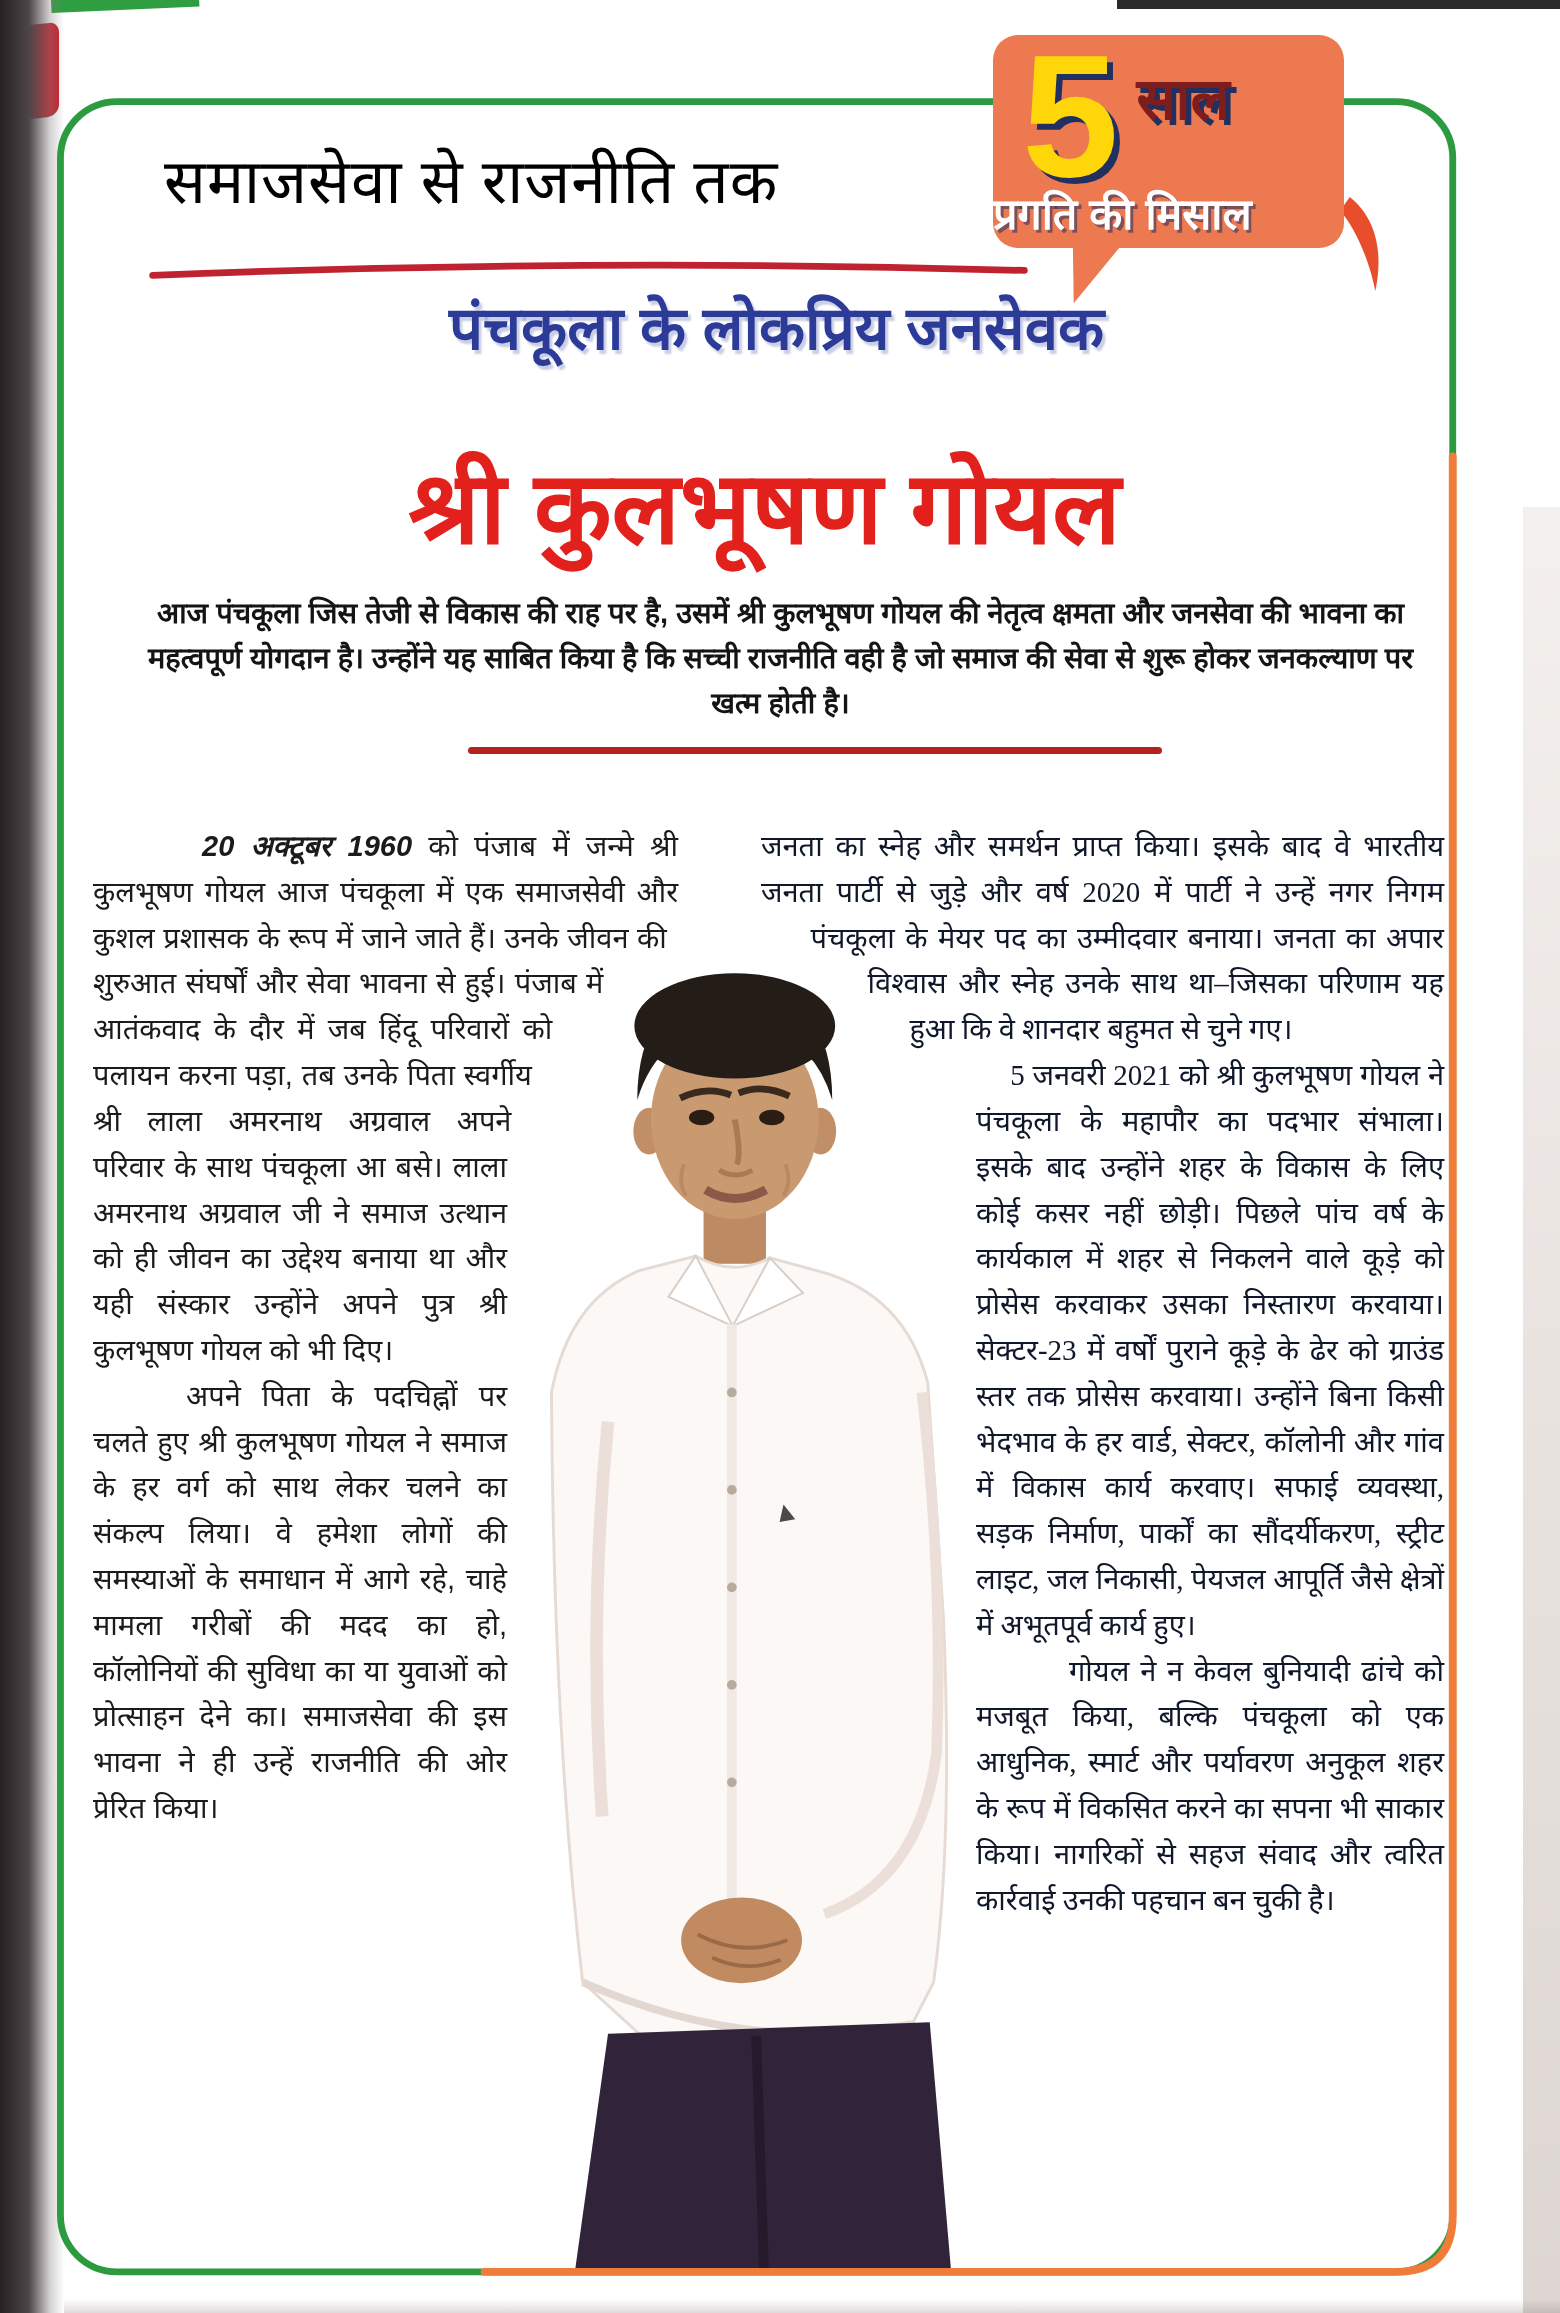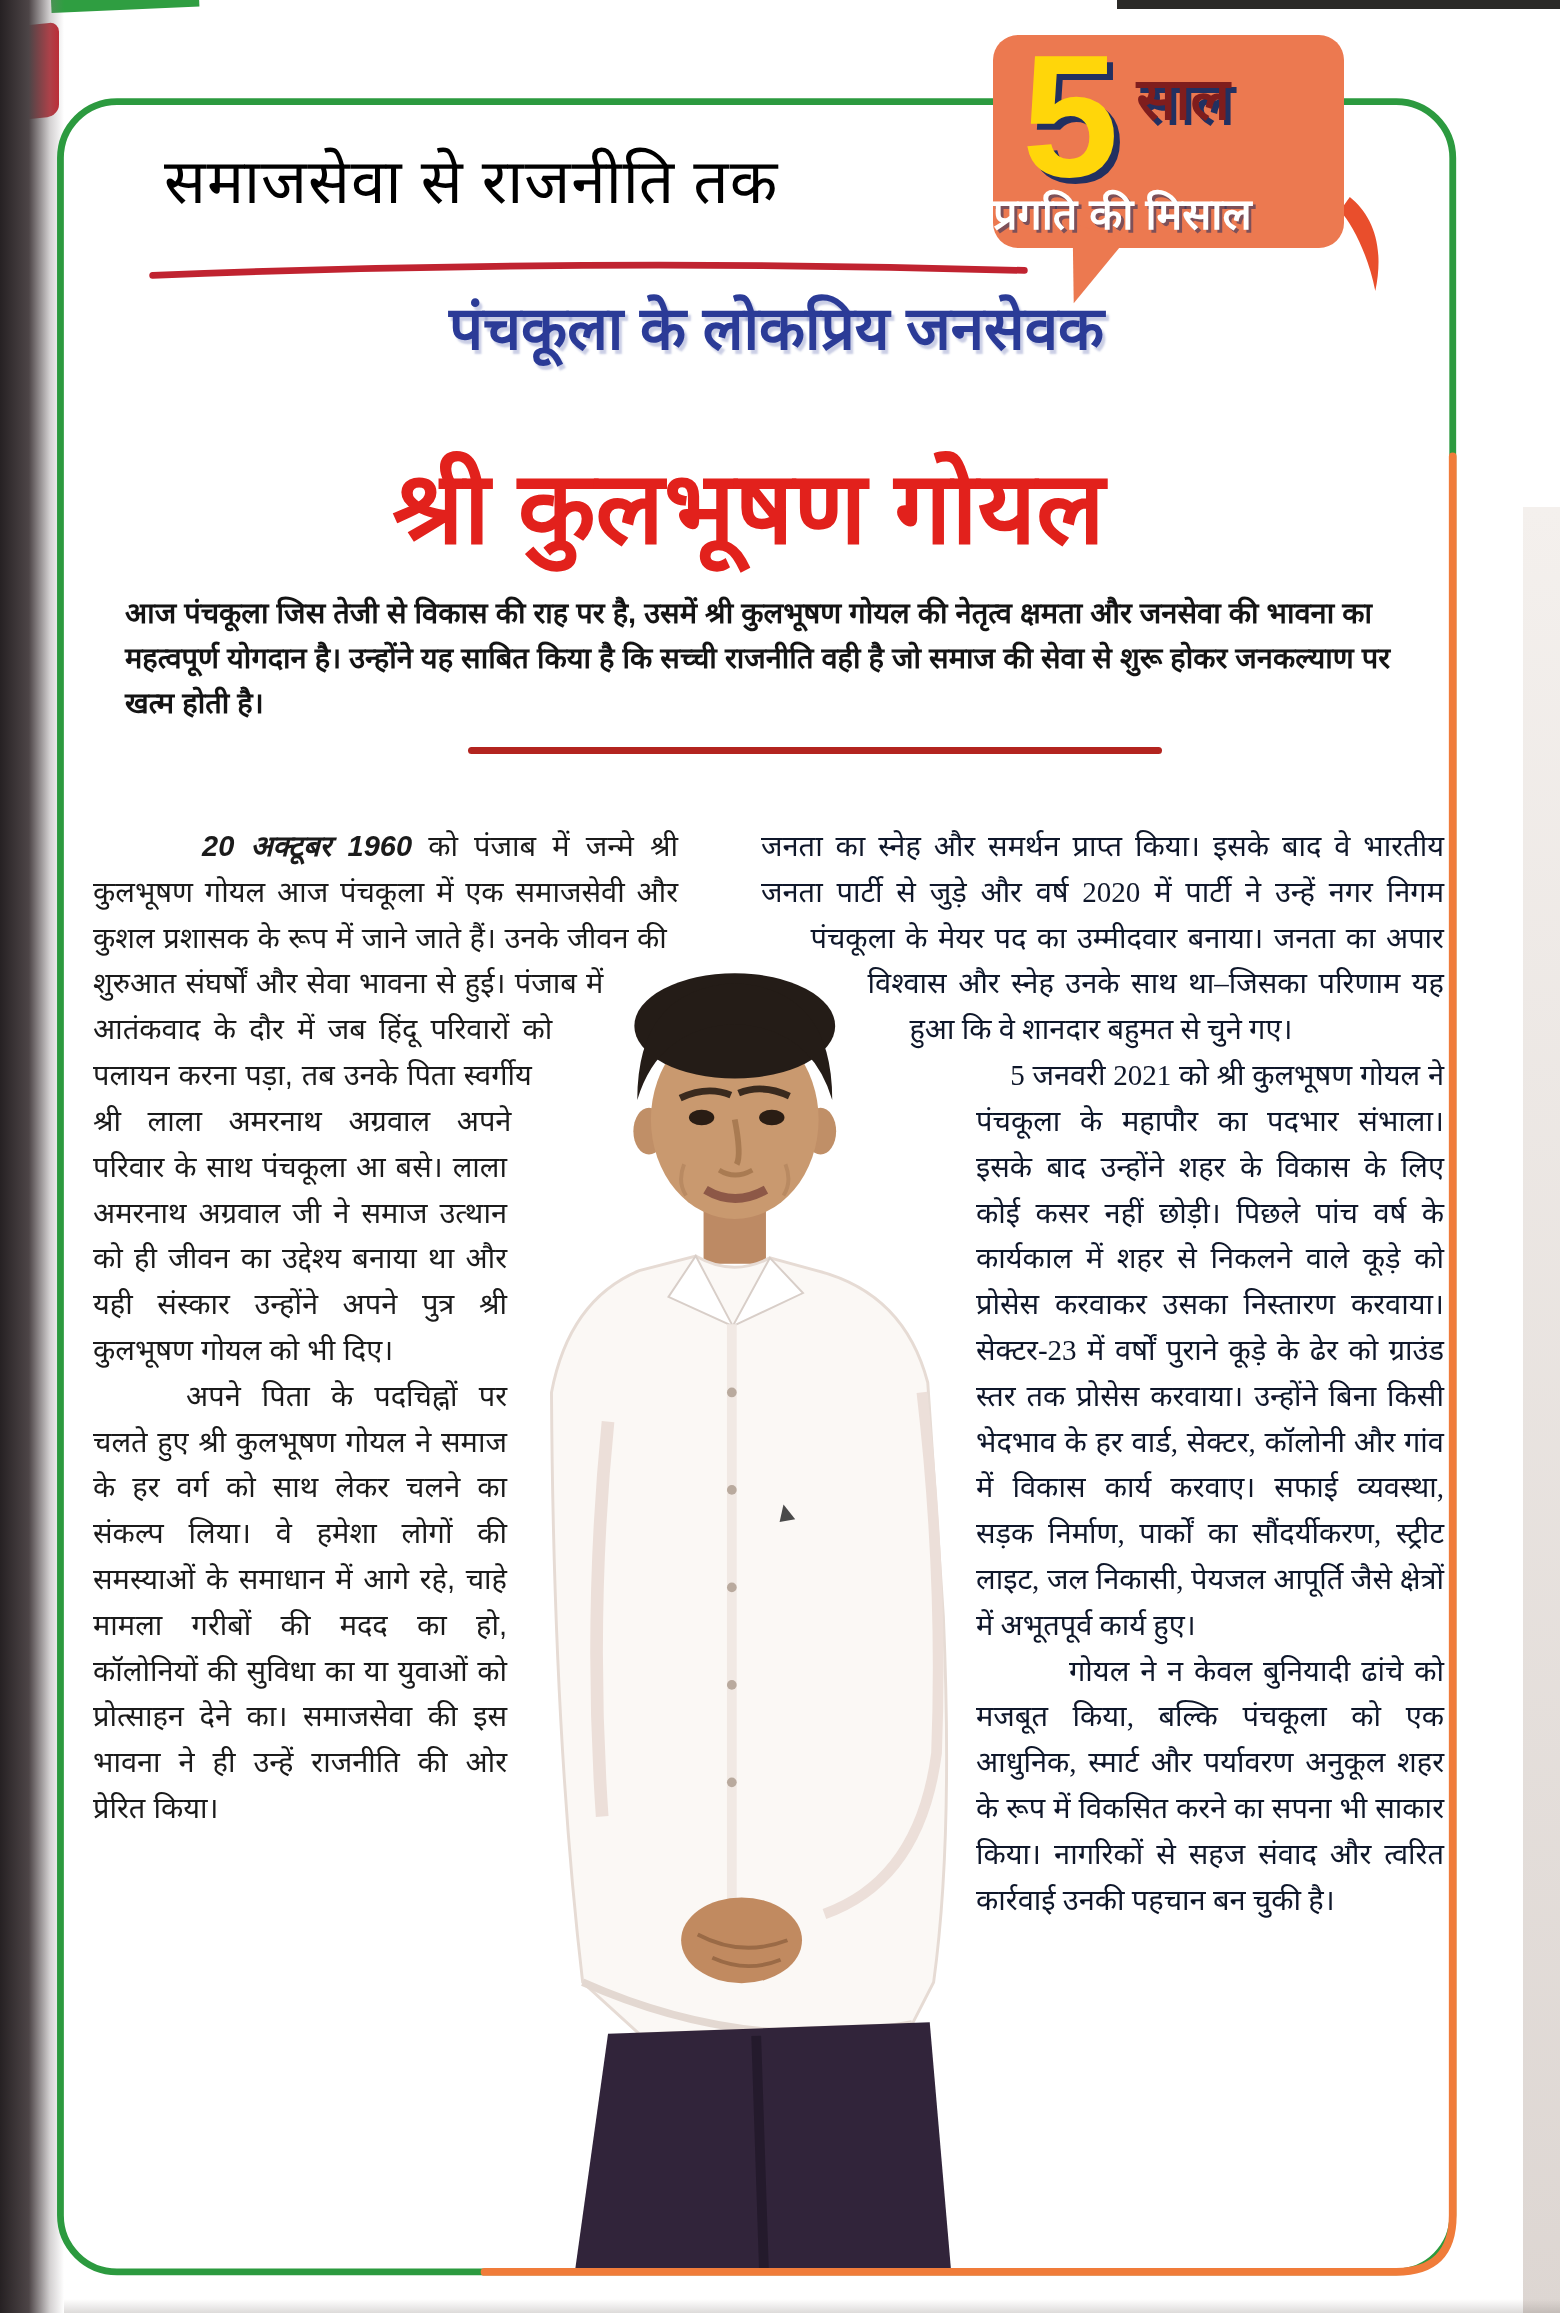--- a/index.html
+++ b/index.html
@@ -37,23 +37,23 @@
     text-shadow:4.9px 4.9px 0 #223061;}
   .badge-tagline{position:absolute;left:0;right:3.9px;bottom:5.9px;
     font-size:43px;font-weight:bold;color:#ffffff;text-shadow:2.9px 2.9px 0 rgba(35,48,97,.55);}
 
   
   .kicker{position:absolute;left:164px;top:137px;width:897px;z-index:6;
     font-size:62px;font-weight:normal;color:#000000;letter-spacing:1px;}
   .kicker-underline{position:absolute;left:144px;top:256px;z-index:6;}
   .title-blue{position:absolute;left:84px;top:285px;width:1385px;z-index:6;text-align:center;
     font-size:60px;font-weight:bold;color:#2b3b97;text-shadow:2.9px 3.9px 2px rgba(43,59,151,.25);}
-  .title-red{position:absolute;left:56px;top:435px;width:1385px;z-index:6;text-align:center;
+  .title-red{position:absolute;left:72px;top:435px;width:1385px;z-index:6;text-align:center;
     font-size:101px;font-weight:bold;color:#e2211c;}
-  .intro{position:absolute;left:125px;top:591px;width:1311px;z-index:6;
+  .intro{position:absolute;left:125px;top:591px;width:1311px;z-index:6;text-align:center;
     font-size:29px;line-height:1.56;font-weight:bold;color:#141414;}
   .divider{position:absolute;left:468px;top:747px;width:694px;height:6.8px;z-index:6;
     background:#b3241f;border-radius:3.9px;}
 
   
   .columns{position:absolute;left:93px;top:824px;width:1360px;height:1492px;z-index:6;display:flex;}
   .col-left{width:585px;font-size:29px;line-height:1.58;color:#1b1b1b;text-align:justify;}
   .col-gap{width:83px;}
   .col-right{width:683px;font-size:29px;line-height:1.58;color:#0f172a;text-align:justify;font-family:Liberation Serif, serif;}
   .cutL{float:right;width:171px;height:1438px;

